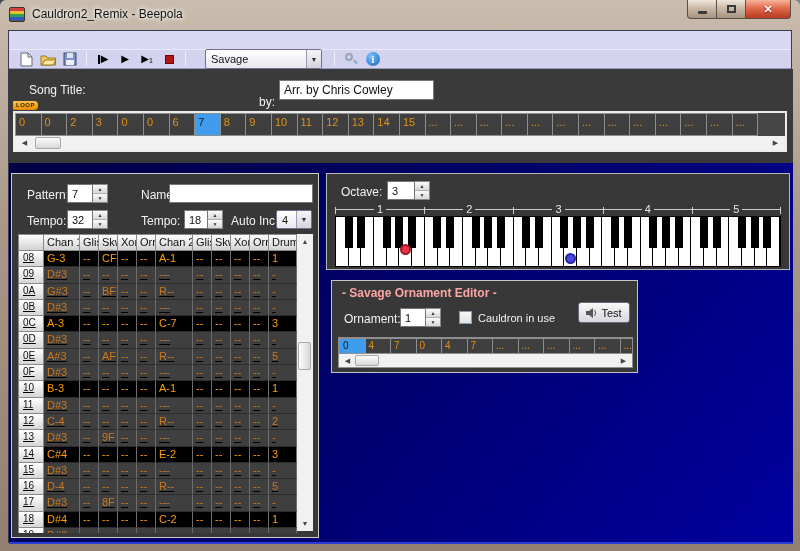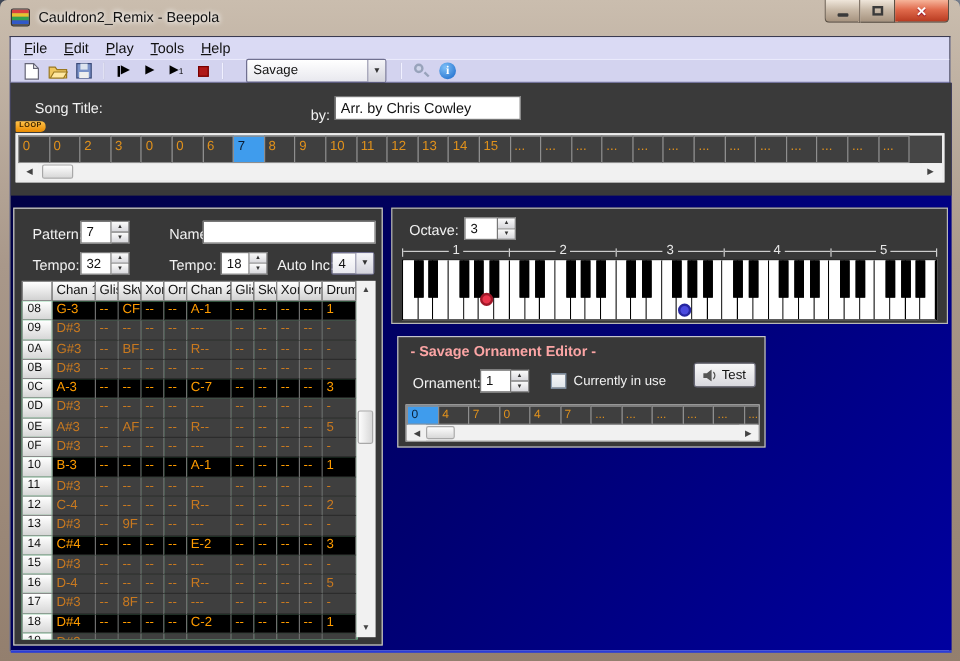--- a/index.html
+++ b/index.html
@@ -45,21 +45,21 @@
   .mag .handle{position:absolute;left:9px;top:9px;width:5px;height:2px;background:#7a8aa0;transform:rotate(45deg);}
   
   .main{position:absolute;left:0;top:38px;width:784px;height:475px;
     background:linear-gradient(130deg,#00003e,#000070 55%,#0000a0);border-bottom:2px solid #2a3cd8;}
   .topband{position:absolute;left:0;top:0;width:784px;height:94px;background:#3a3a3a;}
   .lbl{color:#f2f2f2;font-size:12px;}
   .tinput{background:#fff;border:1px solid #777;font-size:12px;color:#111;padding:0 4px;height:20px;font-family:"Liberation Sans",sans-serif;}
   .songrow{position:absolute;left:0;top:11px;width:100%;height:22px;}
   .songrow .l1{position:absolute;left:20px;top:3px;}
   .songrow .i1{position:absolute;left:80px;top:0;width:160px;}
-  .songrow .l2{position:absolute;left:250px;top:9px;}
+  .songrow .l2{position:absolute;left:250px;top:15px;}
   .songrow .i2{position:absolute;left:270px;top:0;width:155px;}
   .looptag{position:absolute;left:4px;top:32px;height:9px;background:linear-gradient(#ffc24a,#e88a00);
     color:#402800;font-size:6px;font-weight:bold;line-height:9px;padding:0 3px;border-radius:1px 4px 4px 1px;letter-spacing:.5px;}
   .seqbox{position:absolute;left:4px;top:42px;width:774px;height:41px;border:2px solid #ececec;background:#f1f1f1;}
   .seqcells{position:absolute;left:0;top:0;width:100%;height:23px;background:#464646;display:flex;overflow:hidden;}
   .scell{flex:0 0 26.6px;height:100%;border:1px solid #8e8e8e;margin-left:-1px;background:#3f3f3f;
     color:#e0911c;font-size:11px;padding:2px 0 0 3px;overflow:hidden;}
   .scell:first-child{margin-left:0;}
   .scell.sel{background:#3f9ced;color:#0a1d33;}
   .hscroll{position:absolute;left:0;bottom:0;width:100%;height:14px;background:#f1f1f1;}
@@ -77,21 +77,21 @@
   .spin .btns b+b{border-top:1px solid #b0b0b0;}
   .pp-lbl{position:absolute;color:#f2f2f2;font-size:12px;}
   .name-input{position:absolute;left:157px;top:10px;width:144px;height:19px;}
   .autoinc{position:absolute;left:264px;top:36px;width:36px;height:19px;}
   
   .ptable{position:absolute;left:6px;top:60px;width:280px;}
   .trow{display:grid;grid-template-columns:26px 36px 19px 19px 19px 19px 37px 19px 19px 19px 19px 28px;}
   .th{height:17px;background:linear-gradient(#ffffff,#d2d2d2);border:1px solid #8a8a8a;border-left:none;
     font-size:11px;color:#111;padding:1px 0 0 3px;overflow:hidden;white-space:nowrap;}
   .th:first-child{border-left:1px solid #8a8a8a;}
-  .rows-clip{position:absolute;left:6px;top:77px;width:280px;height:282px;overflow:hidden;background:#86efac;}
+  .rows-clip{position:absolute;left:6px;top:77px;width:280px;height:282px;overflow:hidden;background:#0c4a6e;text-decoration:underline;}
   .drow{height:16.3px;}
   .rn{background:linear-gradient(#ffffff,#d6d6d6);border:1px solid #8a8a8a;border-top:none;
     font-size:10px;color:#111;padding:1px 0 0 4px;}
   .dc{border-right:1px solid #6e6e6e;border-bottom:1px solid #2c2c2c;font-size:11px;color:#c9791f;
     padding:1px 0 0 3px;overflow:hidden;white-space:nowrap;background:#3f3f3f;}
   .drow.hl .dc{background:#000;color:#ff9c00;}
   .vscroll{position:absolute;right:5px;top:60px;width:16px;bottom:6px;background:#f1f1f1;}
   .vs-btn{position:absolute;left:0;width:16px;height:15px;display:flex;align-items:center;justify-content:center;font-size:7px;color:#444;}
   .vs-thumb{position:absolute;left:1px;width:13px;height:28px;top:108px;background:linear-gradient(90deg,#fdfdfd,#d8d8d8);
     border:1px solid #a8a8a8;border-radius:2px;}
@@ -144,27 +144,20 @@
           <div class="glyph-max"></div>
         </div>
       <div class="wbtn close">
           <span class="glyph-x">✕</span>
         </div>
     </div>
   </div>
 
   <div class="client">
 
-    <div class="menubar" id="menubar">
-        <span class="menu-item"><u>F</u>ile</span>
-        <span class="menu-item"><u>E</u>dit</span>
-        <span class="menu-item"><u>P</u>lay</span>
-        <span class="menu-item"><u>T</u>ools</span>
-        <span class="menu-item"><u>H</u>elp</span>
-      </div>
 
     <div class="toolbar">
       <div style="width:6px"></div>
       <div class="tbtn">
         <svg width="13" height="15">
             <path d="M1 1 h7 l4 4 v9 h-11 z" fill="#fff" stroke="#667" stroke-width="1"></path>
             <path d="M8 1 v4 h4" fill="none" stroke="#667"></path>
           </svg>
       </div>
       <div class="tbtn">
@@ -689,21 +682,21 @@
         <div class="orn-title">- Savage Ornament Editor -</div>
         <span class="pp-lbl" style="left:12px;top:31px">Ornament:</span>
         <div class="spin" style="left:68px;top:27px">
           <input class="ed" style="width: 26px;" value="1">
           <div class="btns">
               <b>▲</b>
               <b>▼</b>
             </div>
         </div>
         <div class="checkbox"></div>
-        <span class="pp-lbl" style="left:146px;top:31px;font-size:11px">Currently in use</span>
+        <span class="pp-lbl" style="left:146px;top:31px;font-size:11px">Cauldron in use</span>
         <div class="testbtn">
           <svg class="speaker" width="11" height="10">
               <path d="M0 3 h3 l4-3 v10 l-4-3 h-3 z" fill="#555"></path>
               <path d="M8.5 2 q2.5 3 0 6" stroke="#555" fill="none"></path>
             </svg>
           <span>Test</span>
         </div>
         <div class="ornstrip">
           <div class="orncells" id="orn-cells">
               <div class="ocell sel">0</div>

